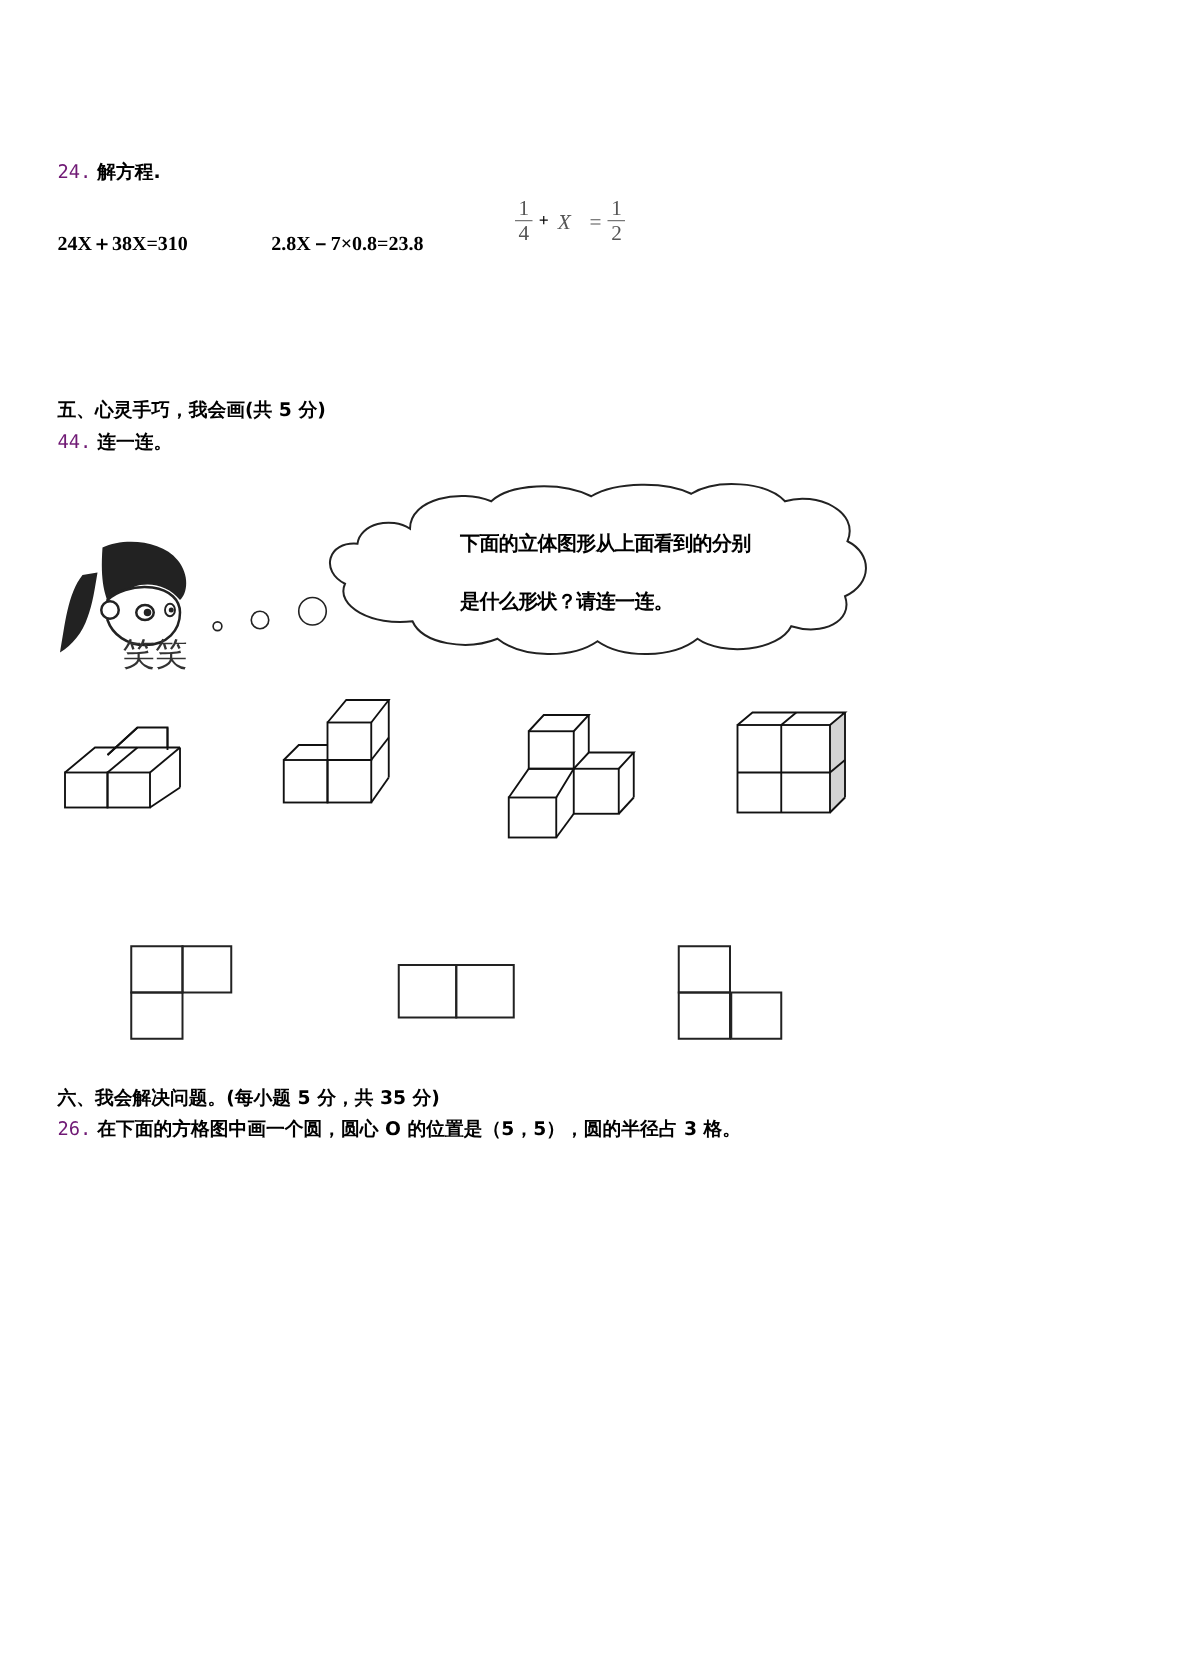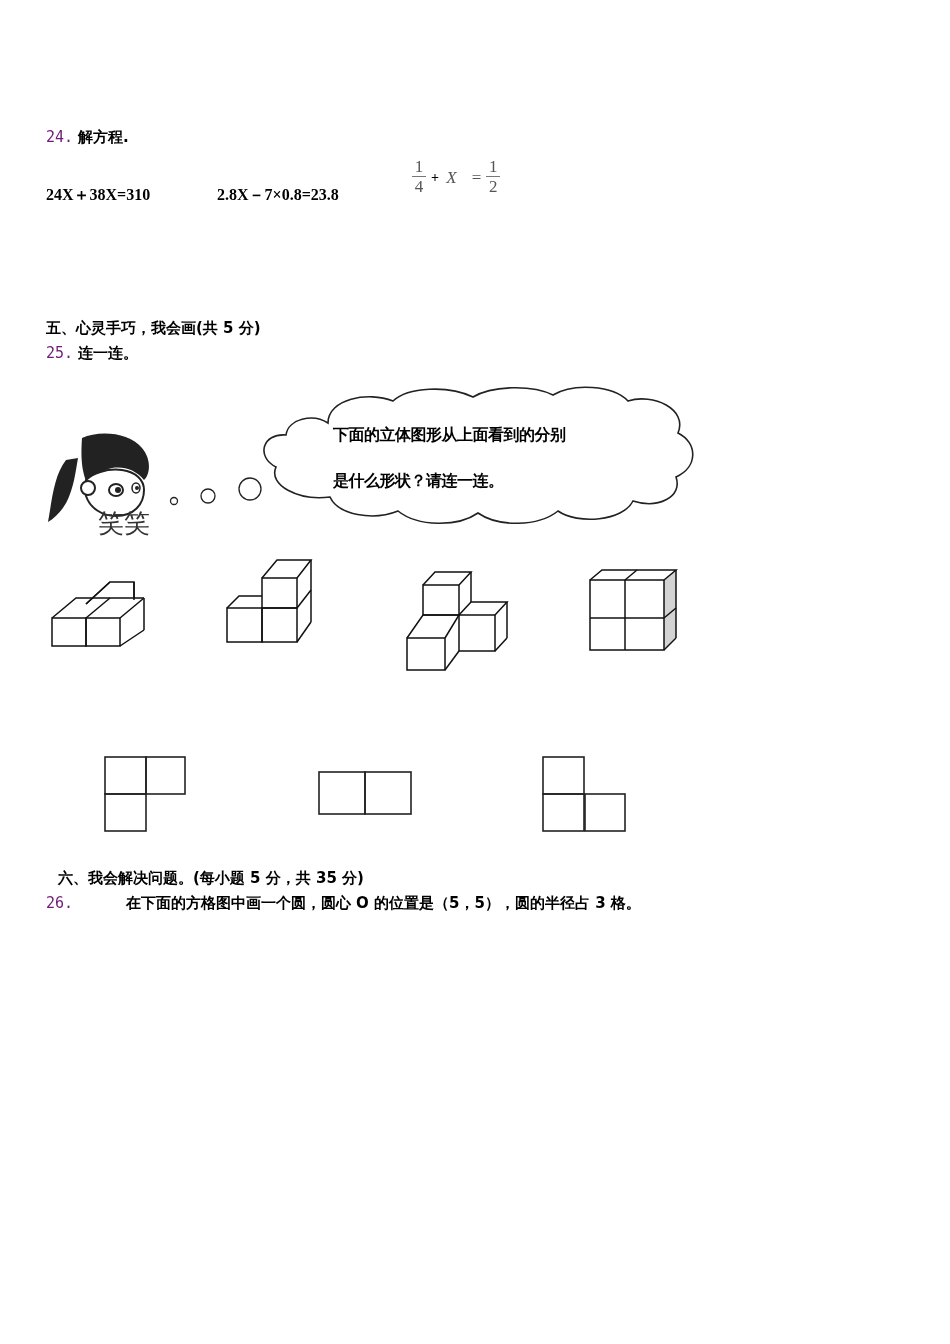--- a/index.html
+++ b/index.html
@@ -9,21 +9,21 @@
   .qnum { font-family:"DejaVu Sans Mono", "Liberation Mono", monospace; font-size:15px; color:#701a75; font-weight:normal; }
   .bold { font-weight:bold;text-align:center; }
   .line { font-size:15px; white-space:nowrap; }
   .eq { font-family:"Liberation Serif", serif; font-weight:bold; font-size:16px; white-space:nowrap; }
   .frac { display:inline-flex; flex-direction:column; align-items:center; vertical-align:middle;
           font-family:"Liberation Serif", serif; font-size:17px; color:#555; }
   .frac .num { padding:0 2px; line-height:18px; }
   .frac .bar { width:14px; border-top:1px solid #777; }
   .frac .den { padding:0 2px; line-height:20px; }
   .mathtxt { font-family:"Liberation Serif", serif; font-size:17px; color:#555; vertical-align:middle; }
-  .cloudtext { font-family:"DejaVu Sans", sans-serif; font-weight:bold; font-size:16px; letter-spacing:-0.5px; white-space:nowrap; }
+  .cloudtext { font-family:"DejaVu Sans", sans-serif; font-weight:bold; font-size:16px; letter-spacing:-0.5px; white-space:nowrap;margin-left:35px; }
   svg { position:absolute; overflow:visible; }
 </style>
 </head>
 <body>
 
 <div class="abs line" style="left:46px; top:128px;">
   <span class="qnum">24.</span>
   <span class="bold" style="font-family:'DejaVu Sans',sans-serif;">解方程.</span>
 </div>
 
@@ -42,21 +42,21 @@
   <span class="frac">
     <span class="num">1</span>
     <span class="bar"></span>
     <span class="den">2</span>
   </span>
 </div>
 
 <div class="abs line bold" style="left:46px; top:319px; font-family:'DejaVu Sans',sans-serif;">五、心灵手巧，我会画(共 5 分)</div>
 
 <div class="abs line" style="left:46px; top:344px;">
-  <span class="qnum">25.</span>
+  <span class="qnum">44.</span>
   <span class="bold" style="font-family:'DejaVu Sans',sans-serif;">连一连。</span>
 </div>
 
 <svg style="left:44px; top:430px;" width="120" height="105">
 
   <path d="M38,8 C55,0 85,2 98,18 C108,30 106,45 100,50 C92,40 80,36 68,38 C58,40 48,48 44,56 C40,46 36,36 38,8 Z" fill="#222"></path>
 
   <path d="M22,30 C10,45 8,70 4,92 C14,86 22,76 26,64 C30,54 32,40 34,28 Z" fill="#222"></path>
 
   <path d="M42,50 C48,44 62,38 78,40 C92,42 100,50 100,60 C100,74 90,86 72,86 C58,86 46,78 42,66 Z" fill="#fff" stroke="#222" stroke-width="2"></path>
@@ -175,18 +175,18 @@
 </svg>
 
 <svg style="left:542px; top:756px;" width="86" height="78">
   <g fill="none" stroke="#222" stroke-width="1.6">
     <rect x="1" y="1" width="41" height="37"></rect>
     <rect x="1" y="38" width="41" height="37"></rect>
     <rect x="43" y="38" width="40" height="37"></rect>
   </g>
 </svg>
 
-<div class="abs line bold" style="left:46px; top:869px; font-family:'DejaVu Sans',sans-serif;margin-left:12px;">六、我会解决问题。(每小题 5 分，共 35 分)</div>
+<div class="abs line bold" style="left:46px; top:869px; font-family:'DejaVu Sans',sans-serif;">六、我会解决问题。(每小题 5 分，共 35 分)</div>
 
 <div class="abs line" style="left:46px; top:894px;">
   <span class="qnum">26.</span>
-  <span class="bold" style="font-family:'DejaVu Sans',sans-serif;margin-left:48px;">在下面的方格图中画一个圆，圆心 O 的位置是（5，5），圆的半径占 3 格。</span>
+  <span class="bold" style="font-family:'DejaVu Sans',sans-serif;">在下面的方格图中画一个圆，圆心 O 的位置是（5，5），圆的半径占 3 格。</span>
 </div>
 
 </body></html>

